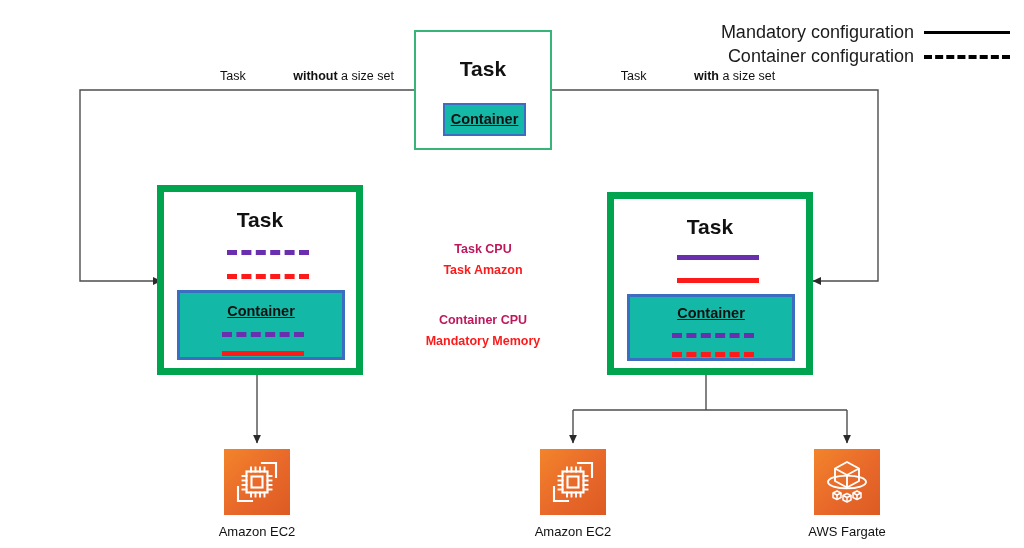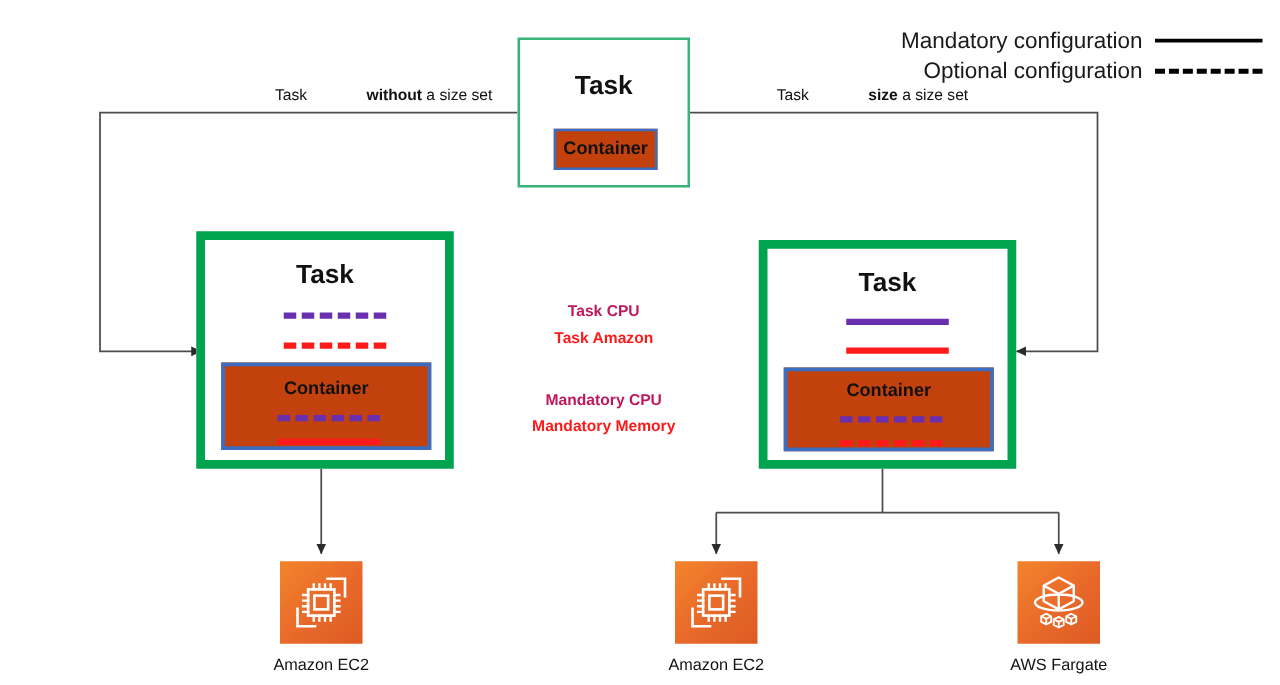--- a/index.html
+++ b/index.html
@@ -54,23 +54,24 @@
 
   .task-title {
     text-align: center;
     font-weight: bold;
     color: #111111;
   }
   .task-title.big   { font-size: 21px; }
 
   .container-box {
     position: absolute;
-    background: #c2410c;
+    background: #14b8a6;
     box-sizing: border-box;
     border: 3px solid #3D6DC0;
+    text-decoration: underline;
   }
   .container-box.thin { border-width: 2px; }
   .container-title {
     text-align: center;
     font-weight: bold;
     font-size: 14.5px;
     color: #111111;
   }
 
   
@@ -156,29 +157,29 @@
     <path d="M573,410 L847,410" fill="none" stroke="#4D4D4D" stroke-width="1.4"></path>
     <path d="M573,410 L573,443" fill="none" stroke="#4D4D4D" stroke-width="1.4" marker-end="url(#arrow)"></path>
     <path d="M847,410 L847,443" fill="none" stroke="#4D4D4D" stroke-width="1.4" marker-end="url(#arrow)"></path>
   </svg>
 
   <div class="legend-row" style="right:14px; top:22px;">
     <span class="legend-label">Mandatory configuration</span>
     <span class="legend-solid"></span>
   </div>
   <div class="legend-row" style="right:14px; top:46px;">
-    <span class="legend-label">Optional configuration</span>
+    <span class="legend-label">Container configuration</span>
     <span class="legend-dashed"></span>
   </div>
 
   <div class="flow-label" style="left:220px; top:69px; width:160px;">
     <span>Task </span><b>without</b><span> a size set</span>
   </div>
   <div class="flow-label" style="left:618px; top:69px; width:160px;">
-    <span>Task </span><b>size</b><span> a size set</span>
+    <span>Task </span><b>with</b><span> a size set</span>
   </div>
 
   <div class="task-box thin" style="left:414px; top:30px; width:138px; height:120px;">
     <div class="task-title big" style="margin-top:25px;">Task</div>
     <div class="container-box thin" style="left:27px; top:71px; width:83px; height:33px;">
       <div class="container-title" style="margin-top:6px;">Container</div>
     </div>
   </div>
 
   <div class="task-box thick" style="left:157px; top:185px; width:206px; height:190px;">
@@ -202,21 +203,21 @@
 
     <div class="container-box" style="left:13px; top:95px; width:168px; height:67px;">
       <div class="container-title" style="margin-top:8px;">Container</div>
       <div class="mark dashed-purple" style="left:42px; top:36px; width:82px;"></div>
       <div class="mark dashed-red" style="left:42px; top:55px; width:82px;"></div>
     </div>
   </div>
 
   <div class="key purple" style="left:423px; top:242px; width:120px;">Task CPU</div>
   <div class="key red" style="left:423px; top:263px; width:120px;">Task Amazon</div>
-  <div class="key purple" style="left:423px; top:313px; width:120px;">Mandatory CPU</div>
+  <div class="key purple" style="left:423px; top:313px; width:120px;">Container CPU</div>
   <div class="key red" style="left:413px; top:334px; width:140px;">Mandatory Memory</div>
 
   <div class="service" style="left:224px; top:449px;">
     <span class="service-tile">
       <svg viewBox="0 0 66 66" width="66" height="66" xmlns="http://www.w3.org/2000/svg">
         <g fill="none" stroke="#ffffff" stroke-width="2.1" stroke-linecap="square">
           <path d="M38 14 L52 14 L52 28"></path>
           <path d="M28 52 L14 52 L14 38"></path>
           <rect x="22.5" y="22.5" width="21" height="21"></rect>
           <rect x="27.5" y="27.5" width="11" height="11"></rect>

